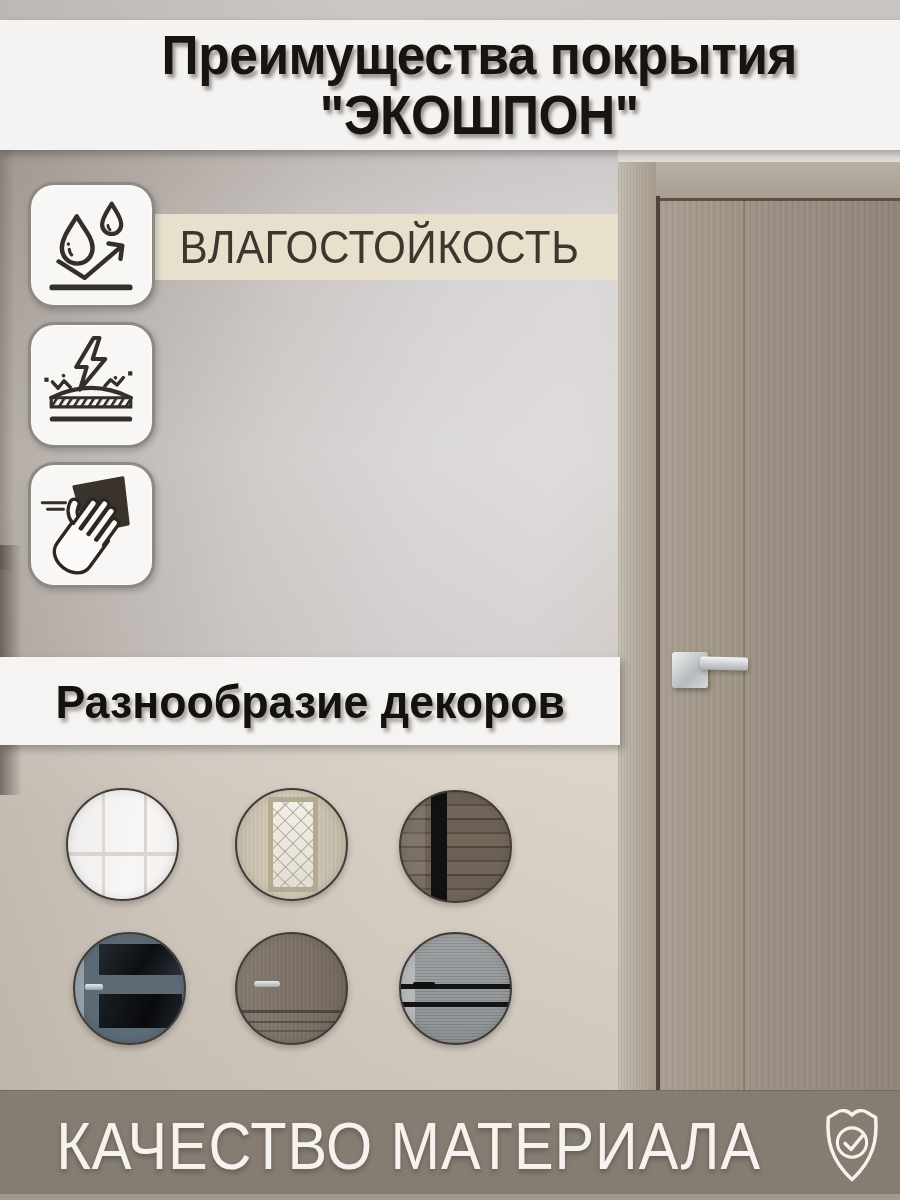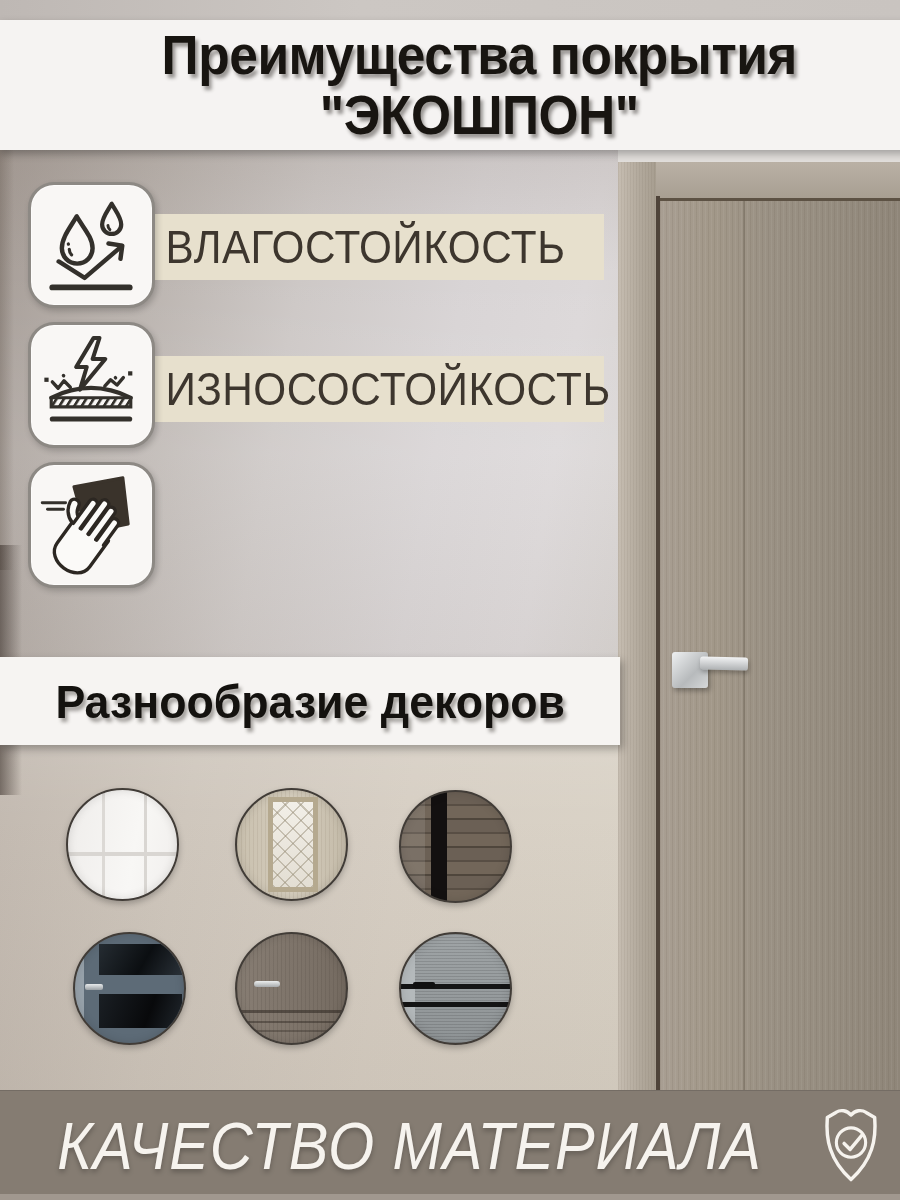--- a/index.html
+++ b/index.html
@@ -46,21 +46,21 @@
     background:linear-gradient(180deg,#f2f3f4,#aeb1b3);transform:rotate(1.5deg);
     box-shadow:1px 3px 4px rgba(0,0,0,.25);}
   
   .title-banner{position:absolute;left:0;top:20px;width:900px;height:130px;background:#f5f3f2;
     box-shadow:0 4px 8px rgba(0,0,0,.28);
     display:flex;flex-direction:column;align-items:center;justify-content:center;padding-left:29px;}
   .title-line{font-size:56px;font-weight:700;line-height:60px;color:#181511;
     transform:scaleX(.92);letter-spacing:-.5px;
     text-shadow:3px 4px 4px rgba(40,35,30,.45);white-space:nowrap;}
   
-  .feature-strip{position:absolute;left:136px;width:468px;height:66px;background:#e7e0cd;
+  .feature-strip{position:absolute;left:150px;width:468px;height:66px;background:#e7e0cd;
     display:flex;align-items:center;}
   .fs1{top:214px;} .fs2{top:356px;} .fs3{top:497px;}
   .feature-label{font-size:46px;font-weight:400;color:#3d362e;letter-spacing:.5px;
     padding-left:32px;transform:scaleX(.92);transform-origin:left center;white-space:nowrap;}
   .icon-card{position:absolute;left:28px;width:127px;height:126px;border-radius:26px;
     background:#f9f7f5;border:3px solid #8d8984;box-sizing:border-box;
     box-shadow:2px 3px 6px rgba(0,0,0,.20), inset 0 0 0 1px rgba(255,255,255,.6);}
   .ic1{top:182px;} .ic2{top:322px;} .ic3{top:462px;}
   .icon-card svg{position:absolute;left:7px;top:6px;}
   
@@ -111,21 +111,21 @@
   .c6{left:399px;top:932px;
     background:
       linear-gradient(180deg,rgba(0,0,0,0) 0 50px,#141414 50px 55px,rgba(0,0,0,0) 55px 68px,#141414 68px 73px,rgba(0,0,0,0) 73px),
       linear-gradient(90deg,#b4b9bb 0 14px,rgba(0,0,0,0) 14px),
       repeating-linear-gradient(180deg,rgba(40,40,42,.16) 0 1px,rgba(0,0,0,0) 1px 3px),
       linear-gradient(180deg,#9fa4a6,#8f9496);}
   .c6 .handle{position:absolute;left:11%;top:44%;width:20%;height:6%;border-radius:2px;background:#101010;}
   
   .footer{position:absolute;left:0;top:1090px;width:900px;height:110px;background:#857c72;
     border-top:1px solid rgba(0,0,0,.12);
-    display:flex;align-items:center;justify-content:center;gap:20px;font-style:italic;}
+    display:flex;align-items:center;justify-content:center;gap:20px;}
   .footer .label{font-size:66px;font-weight:400;color:#f6f3ee;letter-spacing:1px;
     transform:scaleX(.9);white-space:nowrap;text-shadow:0 3px 6px rgba(0,0,0,.25);}
   .footer-edge{position:absolute;left:0;bottom:0;width:100%;height:7px;background:rgba(235,228,218,.28);}
   .icon-stroke{stroke:#33302b;fill:none;stroke-linecap:round;stroke-linejoin:round;}
 </style>
 </head>
 <body>
 
 <div class="page">
 
@@ -147,23 +147,20 @@
     <div class="handle-lever"></div>
   </div>
 
   <div class="title-banner">
     <div class="title-line">Преимущества покрытия</div>
     <div class="title-line">"ЭКОШПОН"</div>
   </div>
 
   <div class="feature-strip fs1">
     <span class="feature-label">ВЛАГОСТОЙКОСТЬ</span>
-  </div>
-  <div class="feature-strip fs2">
-    <span class="feature-label">ИЗНОСОСТОЙКОСТЬ</span>
   </div>
 
   <div class="icon-card ic1">
     <svg width="106" height="106" viewBox="0 0 100 100">
       <path class="icon-stroke" stroke-width="4.2" d="M36.5 24 C30 35 22.5 44 22.5 54 a14.5 14.5 0 0 0 29 0 C51.5 44 43 35 36.5 24 Z"></path>
       <path class="icon-stroke" stroke-width="3" d="M29.5 55 a7.5 7.5 0 0 0 2.2 5.2"></path>
       <path class="icon-stroke" stroke-width="3" d="M28.6 50 l0.1 0.2"></path>
       <path class="icon-stroke" stroke-width="4" d="M69.5 12 C65.5 19 60.5 25 60.5 31.5 a9 9 0 0 0 18 0 C78.5 25 73.5 19 69.5 12 Z"></path>
       <path class="icon-stroke" stroke-width="2.8" d="M66 32.5 a5.5 5.5 0 0 0 1.8 4"></path>
       <path class="icon-stroke" stroke-width="4.2" d="M19.5 66.5 L44 82 L79 52"></path>

